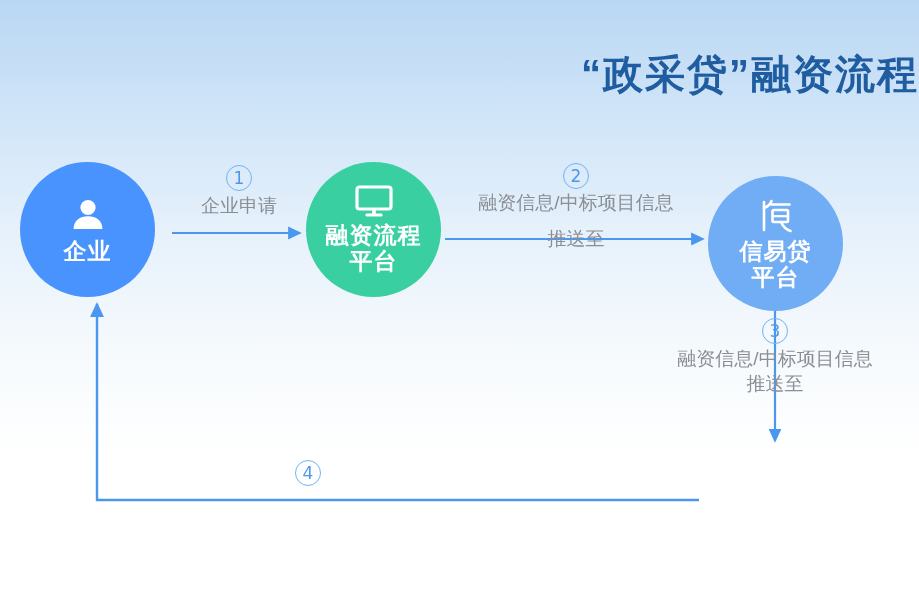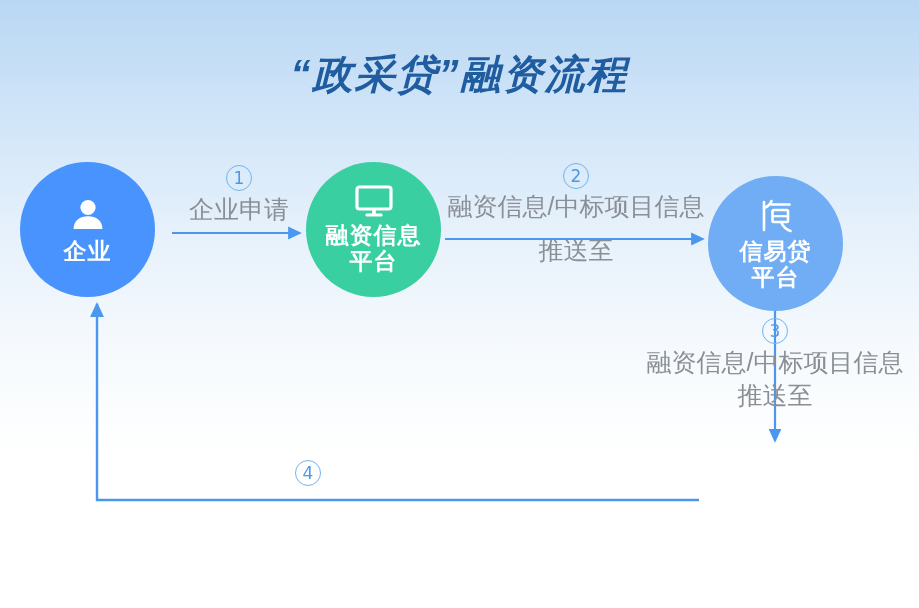--- a/index.html
+++ b/index.html
@@ -19,28 +19,27 @@
     background: linear-gradient(to bottom, #b9d7f3 0%, #cfe4f8 18%, #e6f1fb 38%, #f6fafd 58%, #ffffff 75%, #ffffff 100%);
     overflow: hidden;
   }
 
   
   #title {
     position: absolute;
     left: 0;
     top: 52px;
     width: 919px;
-    text-align: center;
+    text-align: right;
     font-size: 40px;
     font-weight: bold;
     letter-spacing: 2px;
     color: #1F5DA0;
     line-height: 1.1;
     white-space: nowrap;
-    font-style: italic;
   }
 
   
   .node {
     position: absolute;
     border-radius: 50%;
     display: flex;
     flex-direction: column;
     align-items: center;
     justify-content: center;
@@ -90,21 +89,21 @@
     color: #4F97E8;
     font-size: 17px;
     line-height: 1;
     box-sizing: border-box;
     font-family: "DejaVu Sans", sans-serif;
   }
 
   
   .edge-text {
     color: #8a8f96;
-    font-size: 25px;
+    font-size: 19px;
     line-height: 1.32;
     white-space: nowrap;
     text-align: center;
   }
 
   
   #edge1 {
     position: absolute;
     left: 171px;
     top: 165px;
@@ -190,21 +189,21 @@
   </div>
 
   <div class="node" id="node-guarantee">
     <span class="node-icon">
       <svg width="40" height="34" viewBox="0 0 40 34">
         <rect x="3" y="2" width="34" height="22" rx="2.5" fill="none" stroke="#ffffff" stroke-width="3.2"></rect>
         <rect x="18.2" y="24" width="3.6" height="5.2" fill="#ffffff"></rect>
         <rect x="11.5" y="28.4" width="17" height="3.2" rx="1.3" fill="#ffffff"></rect>
       </svg>
     </span>
-    <span class="node-label">融资信息
+    <span class="node-label">融资流程
 平台</span>
   </div>
 
   <div class="node" id="node-credit">
     <span class="node-icon">
       <svg width="42" height="38" viewBox="0 0 42 38">
 
         <path d="M9 5 L9 33" stroke="#ffffff" stroke-width="2.6" fill="none" stroke-linecap="round"></path>
         <path d="M9 11 C13 9.5 15.5 7 16.5 4" stroke="#ffffff" stroke-width="2.6" fill="none" stroke-linecap="round"></path>
         <path d="M16.5 7.5 L34.5 7.5" stroke="#ffffff" stroke-width="2.6" fill="none" stroke-linecap="round"></path>

